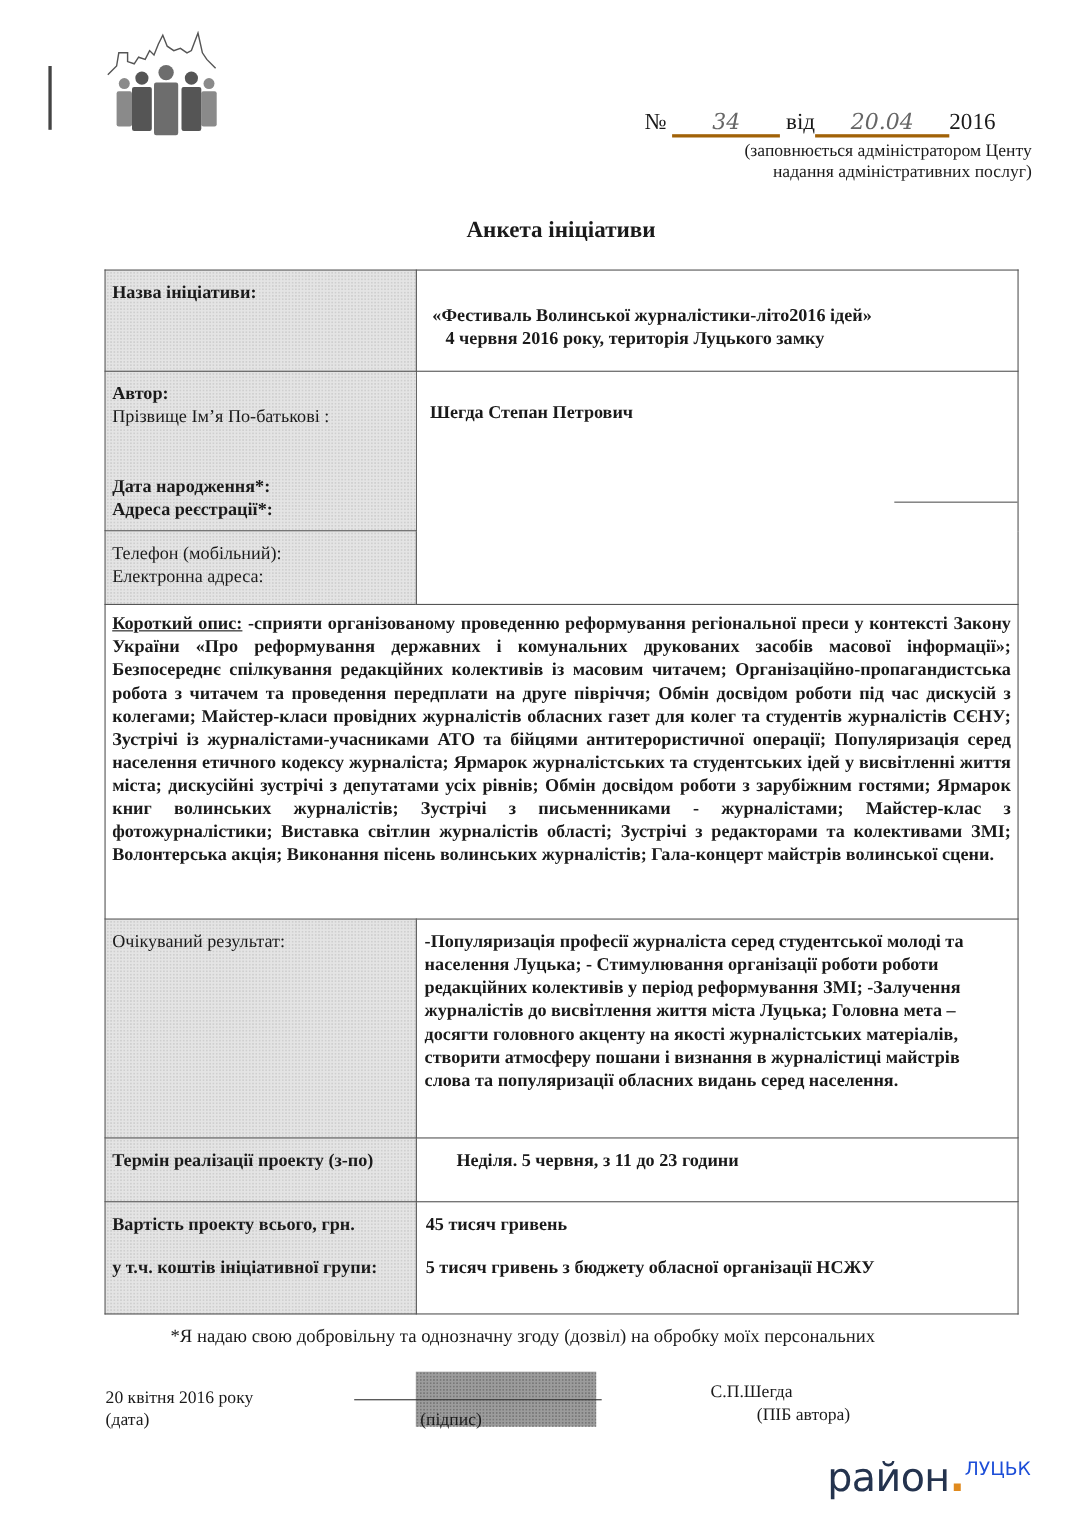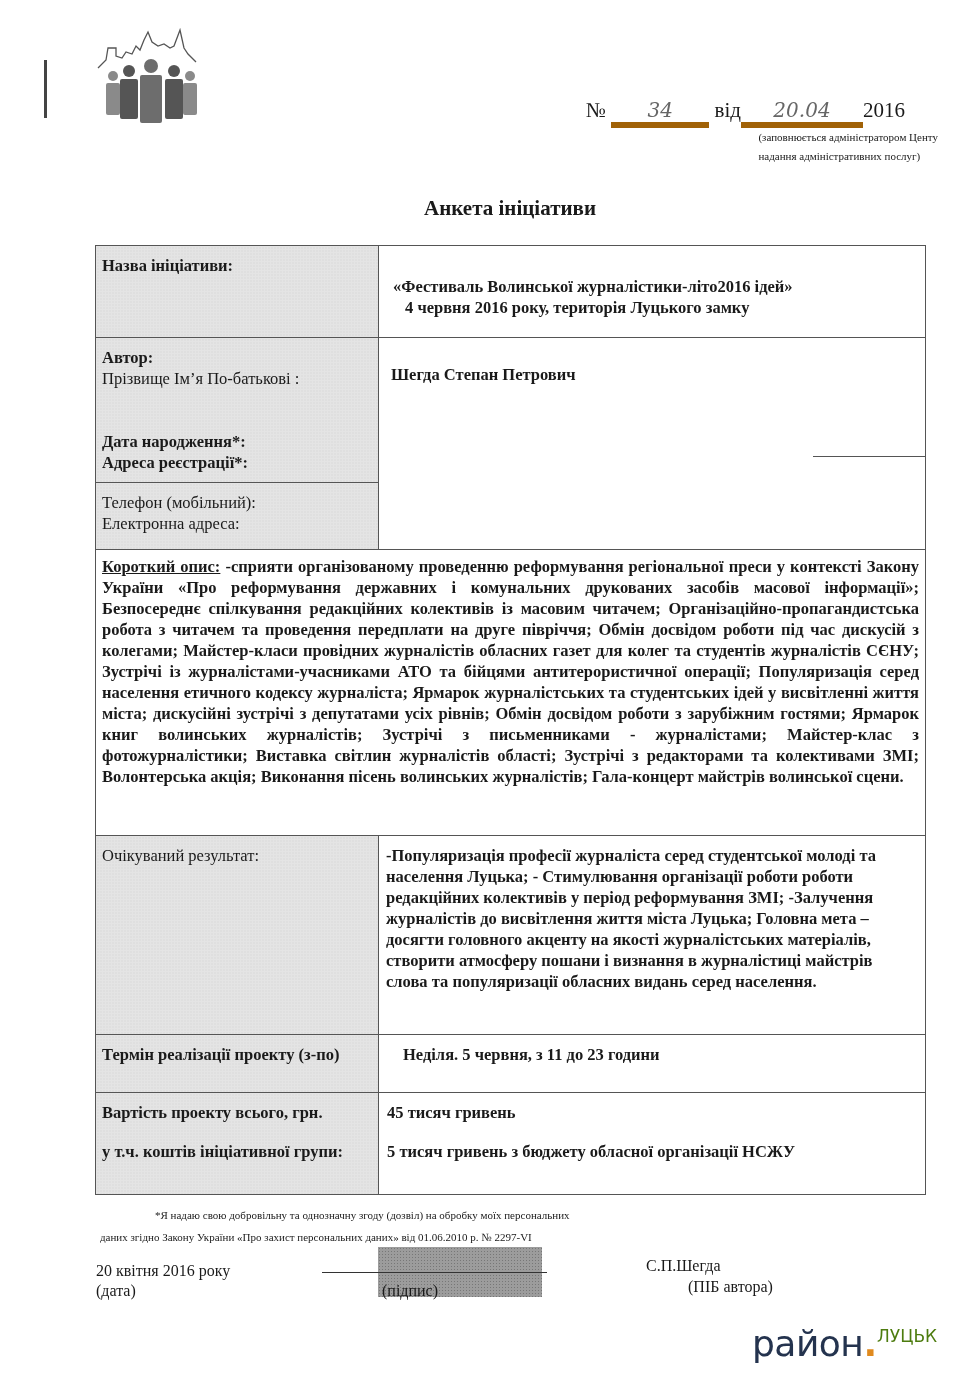--- a/index.html
+++ b/index.html
@@ -2,43 +2,43 @@
 <html><head>
 <meta charset="utf-8">
 <style>
   html, body { margin: 0; padding: 0; background: #ffffff; }
   body { width: 980px; height: 1386px; position: relative; overflow: hidden;
          font-family: "Liberation Serif", "DejaVu Serif", serif; color: #1a1a1a; }
   .abs { position: absolute; }
   .scanbar { left: 44px; top: 60px; width: 3px; height: 58px; background: #444; }
   .logo { left: 96px; top: 28px; width: 110px; height: 100px; }
   .regno { left: 586px; top: 98px; font-size: 21px; white-space: nowrap; }
-  .regno .fill { display: inline-block; border-bottom: 6px solid #a16207; text-align: center;
+  .regno .fill { display: inline-block; border-bottom: 3px solid #a16207; text-align: center;
                  font-family: "DejaVu Serif", serif; font-style: italic; color: #666; font-size: 20px; }
-  .regnote { right: 42px; top: 128px; font-size: 11px; line-height: 19px; }
+  .regnote { right: 42px; top: 128px; font-size: 16px; text-align: right; line-height: 19px; }
   .title { left: 0; width: 980px; top: 196px; text-align: center; font-size: 21px; font-weight: bold; margin-left: 20px; }
   table.form { position: absolute; left: 95px; top: 245px; width: 831px; border-collapse: collapse; }
   table.form td { border: 1.5px solid #555; vertical-align: top; font-size: 16.5px; line-height: 21px; }
   td.lab { width: 270px; padding: 9px 6px; background: #e4e4e4;
            background-image: radial-gradient(#cfcfcf 0.6px, transparent 0.8px);
            background-size: 3px 3px; }
   td.val { padding: 9px 8px; }
   .b { font-weight: bold; }
   .u { text-decoration: underline; }
   .desc { padding: 6px 6px; text-align: justify; font-weight: bold; font-size: 16.8px; line-height: 21.2px; }
-  .consent { left: 100px; top: 1204px; width: 830px; font-size: 11px; line-height: 22px; font-family: Liberation Serif, serif; }
+  .consent { left: 100px; top: 1204px; width: 830px; font-size: 17px; line-height: 22px; font-family: Liberation Serif, serif; }
   .consent .ind { text-indent: 55px; display: block; }
   .sigrow { font-size: 16px; }
   .sigblock { left: 378px; top: 1247px; width: 164px; height: 50px; background: #9c9c9c;
               background-image: radial-gradient(#777 0.7px, transparent 0.9px); background-size: 3px 3px; }
   .sigline { left: 322px; top: 1272px; width: 225px; border-bottom: 1px solid #333; }
   .brand { left: 752px; top: 1323px; white-space: nowrap; }
   .brand .main { font-family: "DejaVu Sans", sans-serif; font-weight: normal; font-size: 36px; color: #24334e; letter-spacing: -0.5px; }
   .brand .dot { color: #e08a1e; font-family: "DejaVu Sans", sans-serif; font-weight: bold; font-size: 36px; }
-  .brand .city { font-family: "DejaVu Sans", sans-serif; font-size: 17px; color: #4d7c0f; vertical-align: 14px; }
+  .brand .city { font-family: "DejaVu Sans", sans-serif; font-size: 17px; color: #1d4ed8; vertical-align: 14px; }
 </style>
 </head>
 <body>
 
 <div class="abs scanbar"></div>
 
 <svg class="abs logo" viewBox="0 0 110 100">
   <path d="M2 40 L10 32 L12 20 L20 20 L20 28 L26 30 L30 24 L36 26 L40 18 L44 22 L48 12 L52 4 L56 14 L62 18 L68 16 L74 20 L78 18 L84 2 L88 20 L92 26 L100 34" fill="none" stroke="#555" stroke-width="1.3"></path>
   <g fill="#8a8a8a">
     <circle cx="17" cy="48" r="5"></circle>
@@ -108,40 +108,39 @@
   <tr style="height:199px">
     <td class="lab">
       <span>Очікуваний результат:</span>
     </td>
     <td class="val b" style="padding-left:7px">-Популяризація професії журналіста серед студентської молоді та населення Луцька; - Стимулювання організації роботи роботи редакційних колективів у період реформування ЗМІ; -Залучення журналістів до висвітлення життя міста Луцька; Головна мета – досягти головного акценту на якості журналістських матеріалів, створити атмосферу пошани і визнання в журналістиці майстрів слова та популяризації обласних видань серед населення.</td>
   </tr>
   <tr style="height:58px">
     <td class="lab">
       <span class="b">Термін реалізації проекту (з-по)</span>
     </td>
-    <td class="val b" style="padding-left:24px">Неділя. 5 червня,  з 11 до 23 години</td>
+    <td class="val b" style="padding-left:36px">Неділя. 5 червня,  з 11 до 23 години</td>
   </tr>
   <tr style="height:102px">
     <td class="lab">
       <div class="b">Вартість проекту всього, грн.</div>
       <div style="height:18px"></div>
       <div class="b">у т.ч. коштів ініціативної групи:</div>
     </td>
     <td class="val b" style="">
       <div>45 тисяч гривень</div>
       <div style="height:18px"></div>
       <div>5 тисяч гривень з бюджету обласної організації НСЖУ</div>
     </td>
   </tr>
 </tbody>
   </table>
 
 <div class="abs consent">
   <span class="ind">*Я надаю свою добровільну та однозначну згоду (дозвіл) на обробку моїх  персональних</span>
-  <span>даних згідно Закону України «Про захист персональних даних» від 01.06.2010 р. № 2297-VI</span>
 </div>
 
 <div class="abs sigblock"></div>
 <div class="abs sigline"></div>
 
 <div class="abs sigrow" style="left:96px;top:1262px">20 квітня 2016 року</div>
 <div class="abs sigrow" style="left:96px;top:1282px">(дата)</div>
 <div class="abs sigrow" style="left:382px;top:1282px">(підпис)</div>
 <div class="abs sigrow" style="left:646px;top:1257px">С.П.Шегда</div>
 <div class="abs sigrow" style="left:688px;top:1278px">(ПІБ автора)</div>

